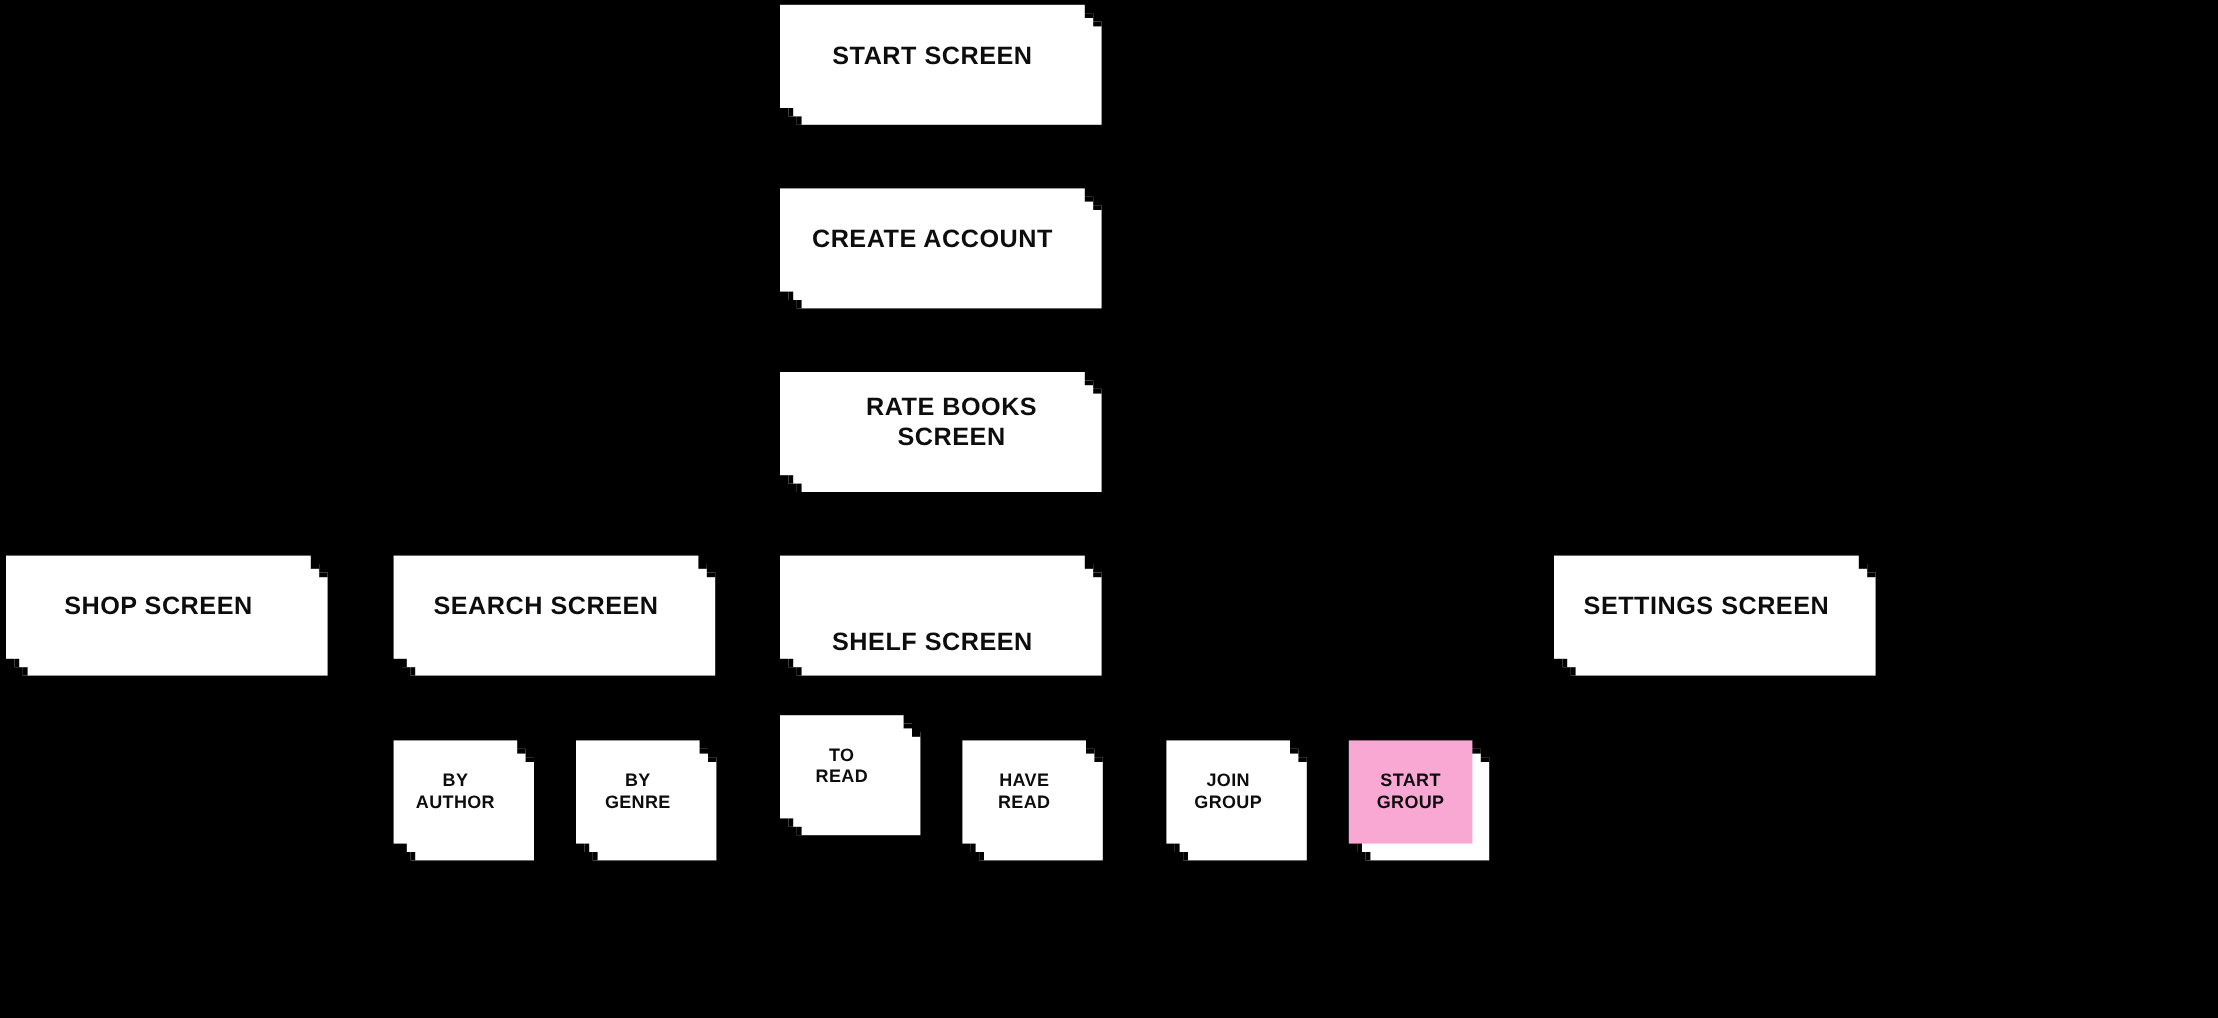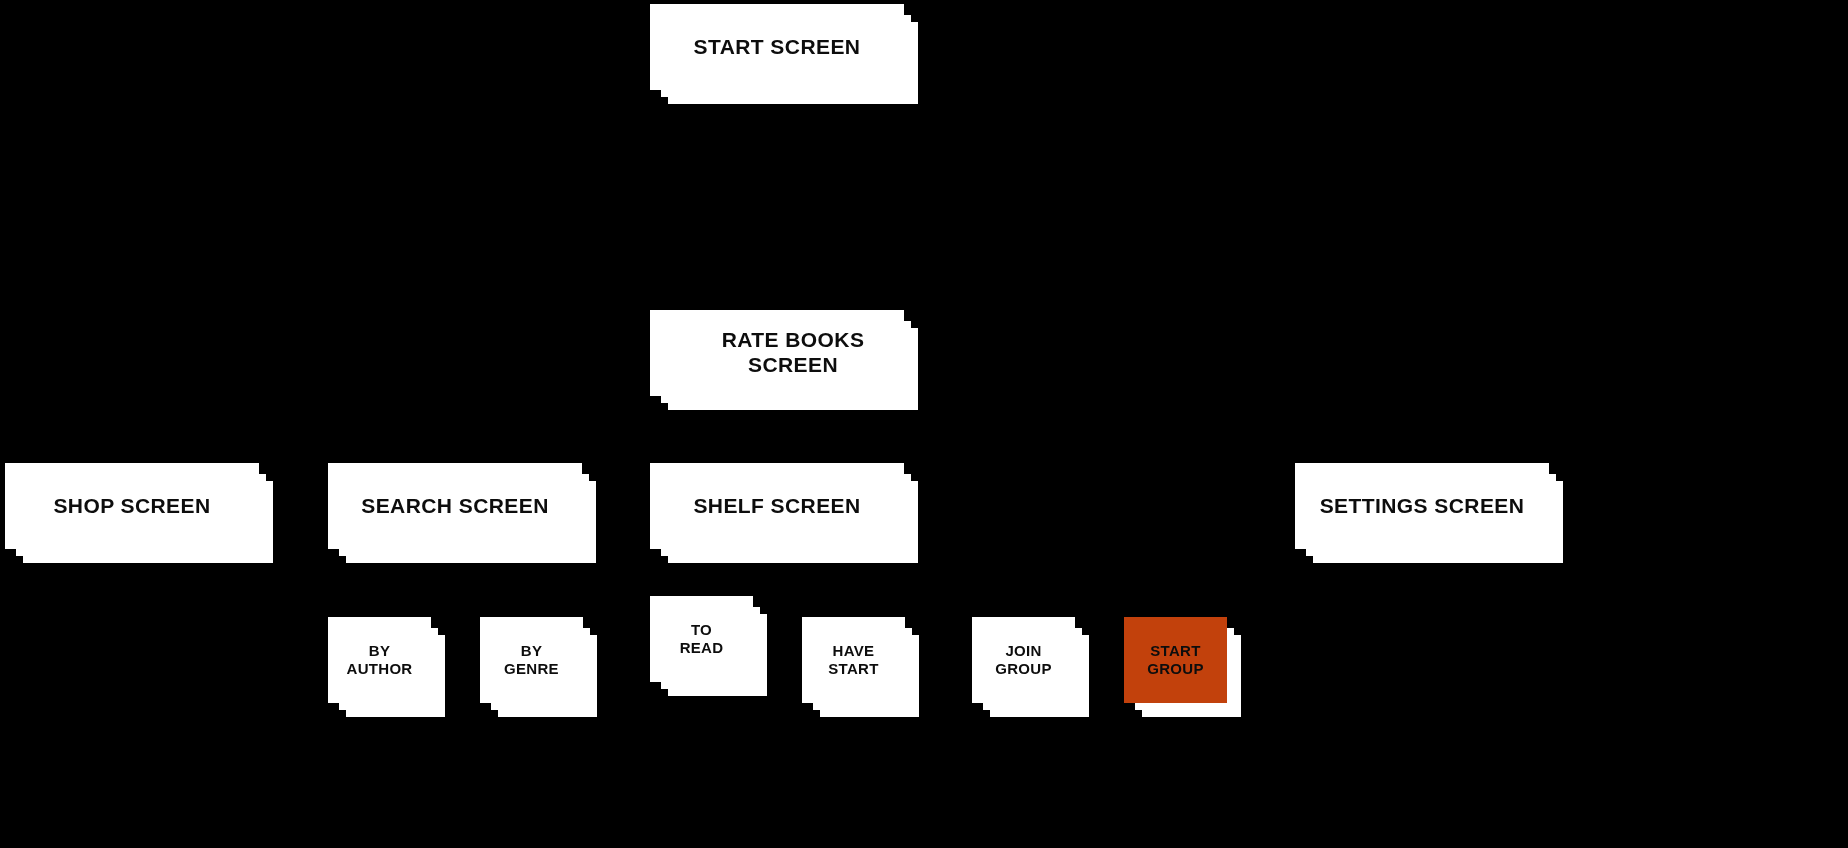--- a/index.html
+++ b/index.html
@@ -90,20 +90,27 @@
 <body>
 
 <div id="sitemap" style="background: rgb(0, 0, 0);">
     <div class="card size-wide" style="left: 650px; top: 4px; width: 254px; height: 86px;">
       <div class="sheet s3" style="background: rgb(255, 255, 255);"></div>
       <div class="sheet s2" style="background: rgb(255, 255, 255);"></div>
       <div class="sheet s1" style="background: rgb(255, 255, 255);">
         <div class="card-label" style="color: rgb(13, 13, 13);">START SCREEN</div>
       </div>
     </div>
+    <div class="card size-wide" style="left: 650px; top: 157px; width: 254px; height: 86px;">
+      <div class="sheet s3" style="background: rgb(255, 255, 255);"></div>
+      <div class="sheet s2" style="background: rgb(255, 255, 255);"></div>
+      <div class="sheet s1" style="background: rgb(255, 255, 255);">
+        <div class="card-label" style="color: rgb(13, 13, 13);">CREATE ACCOUNT</div>
+      </div>
+    </div>
     <div class="card size-wide" style="left: 650px; top: 310px; width: 254px; height: 86px;">
       <div class="sheet s3" style="background: rgb(255, 255, 255);"></div>
       <div class="sheet s2" style="background: rgb(255, 255, 255);"></div>
       <div class="sheet s1" style="background: rgb(255, 255, 255);">
         <div class="card-label" style="color: rgb(13, 13, 13); margin-left: 32px;">RATE BOOKS SCREEN</div>
       </div>
     </div>
     <div class="card size-wide" style="left: 5px; top: 463px; width: 254px; height: 86px;">
       <div class="sheet s3" style="background: rgb(255, 255, 255);"></div>
       <div class="sheet s2" style="background: rgb(255, 255, 255);"></div>
@@ -114,21 +121,21 @@
     <div class="card size-wide" style="left: 328px; top: 463px; width: 254px; height: 86px;">
       <div class="sheet s3" style="background: rgb(255, 255, 255);"></div>
       <div class="sheet s2" style="background: rgb(255, 255, 255);"></div>
       <div class="sheet s1" style="background: rgb(255, 255, 255);">
         <div class="card-label" style="color: rgb(13, 13, 13);">SEARCH SCREEN</div>
       </div>
     </div>
     <div class="card size-wide" style="left: 650px; top: 463px; width: 254px; height: 86px;">
       <div class="sheet s3" style="background: rgb(255, 255, 255);"></div>
       <div class="sheet s2" style="background: rgb(255, 255, 255);"></div>
-      <div class="sheet s1" style="background: rgb(255, 255, 255);">
+      <div class="sheet s1" style="background: rgb(255, 255, 255); align-items: flex-end;">
         <div class="card-label" style="color: rgb(13, 13, 13);">SHELF SCREEN</div>
       </div>
     </div>
     <div class="card size-wide" style="left: 1295px; top: 463px; width: 254px; height: 86px;">
       <div class="sheet s3" style="background: rgb(255, 255, 255);"></div>
       <div class="sheet s2" style="background: rgb(255, 255, 255);"></div>
       <div class="sheet s1" style="background: rgb(255, 255, 255); align-items: center;">
         <div class="card-label" style="color: rgb(13, 13, 13);">SETTINGS SCREEN</div>
       </div>
     </div>
@@ -154,32 +161,32 @@
       <div class="sheet s1" style="background: rgb(255, 255, 255);">
         <div class="card-label" style="color: rgb(13, 13, 13);">TO
 READ</div>
       </div>
     </div>
     <div class="card size-small" style="left: 802px; top: 617px; width: 103px; height: 86px;">
       <div class="sheet s3" style="background: rgb(255, 255, 255);"></div>
       <div class="sheet s2" style="background: rgb(255, 255, 255);"></div>
       <div class="sheet s1" style="background: rgb(255, 255, 255);">
         <div class="card-label" style="color: rgb(13, 13, 13);">HAVE
-START</div>
+READ</div>
       </div>
     </div>
     <div class="card size-small" style="left: 972px; top: 617px; width: 103px; height: 86px;">
       <div class="sheet s3" style="background: rgb(255, 255, 255);"></div>
       <div class="sheet s2" style="background: rgb(255, 255, 255);"></div>
       <div class="sheet s1" style="background: rgb(255, 255, 255);">
         <div class="card-label" style="color: rgb(13, 13, 13);">JOIN
 GROUP</div>
       </div>
     </div>
     <div class="card size-small" style="left: 1124px; top: 617px; width: 103px; height: 86px;">
       <div class="sheet s3" style="background: rgb(255, 255, 255);"></div>
       <div class="sheet s2" style="background: rgb(255, 255, 255);"></div>
-      <div class="sheet s1" style="background: #c2410c;">
+      <div class="sheet s1" style="background: #f9a8d4;">
         <div class="card-label" style="color: rgb(13, 13, 13);">START
 GROUP</div>
       </div>
     </div>
   </div>
 
 </body></html>

